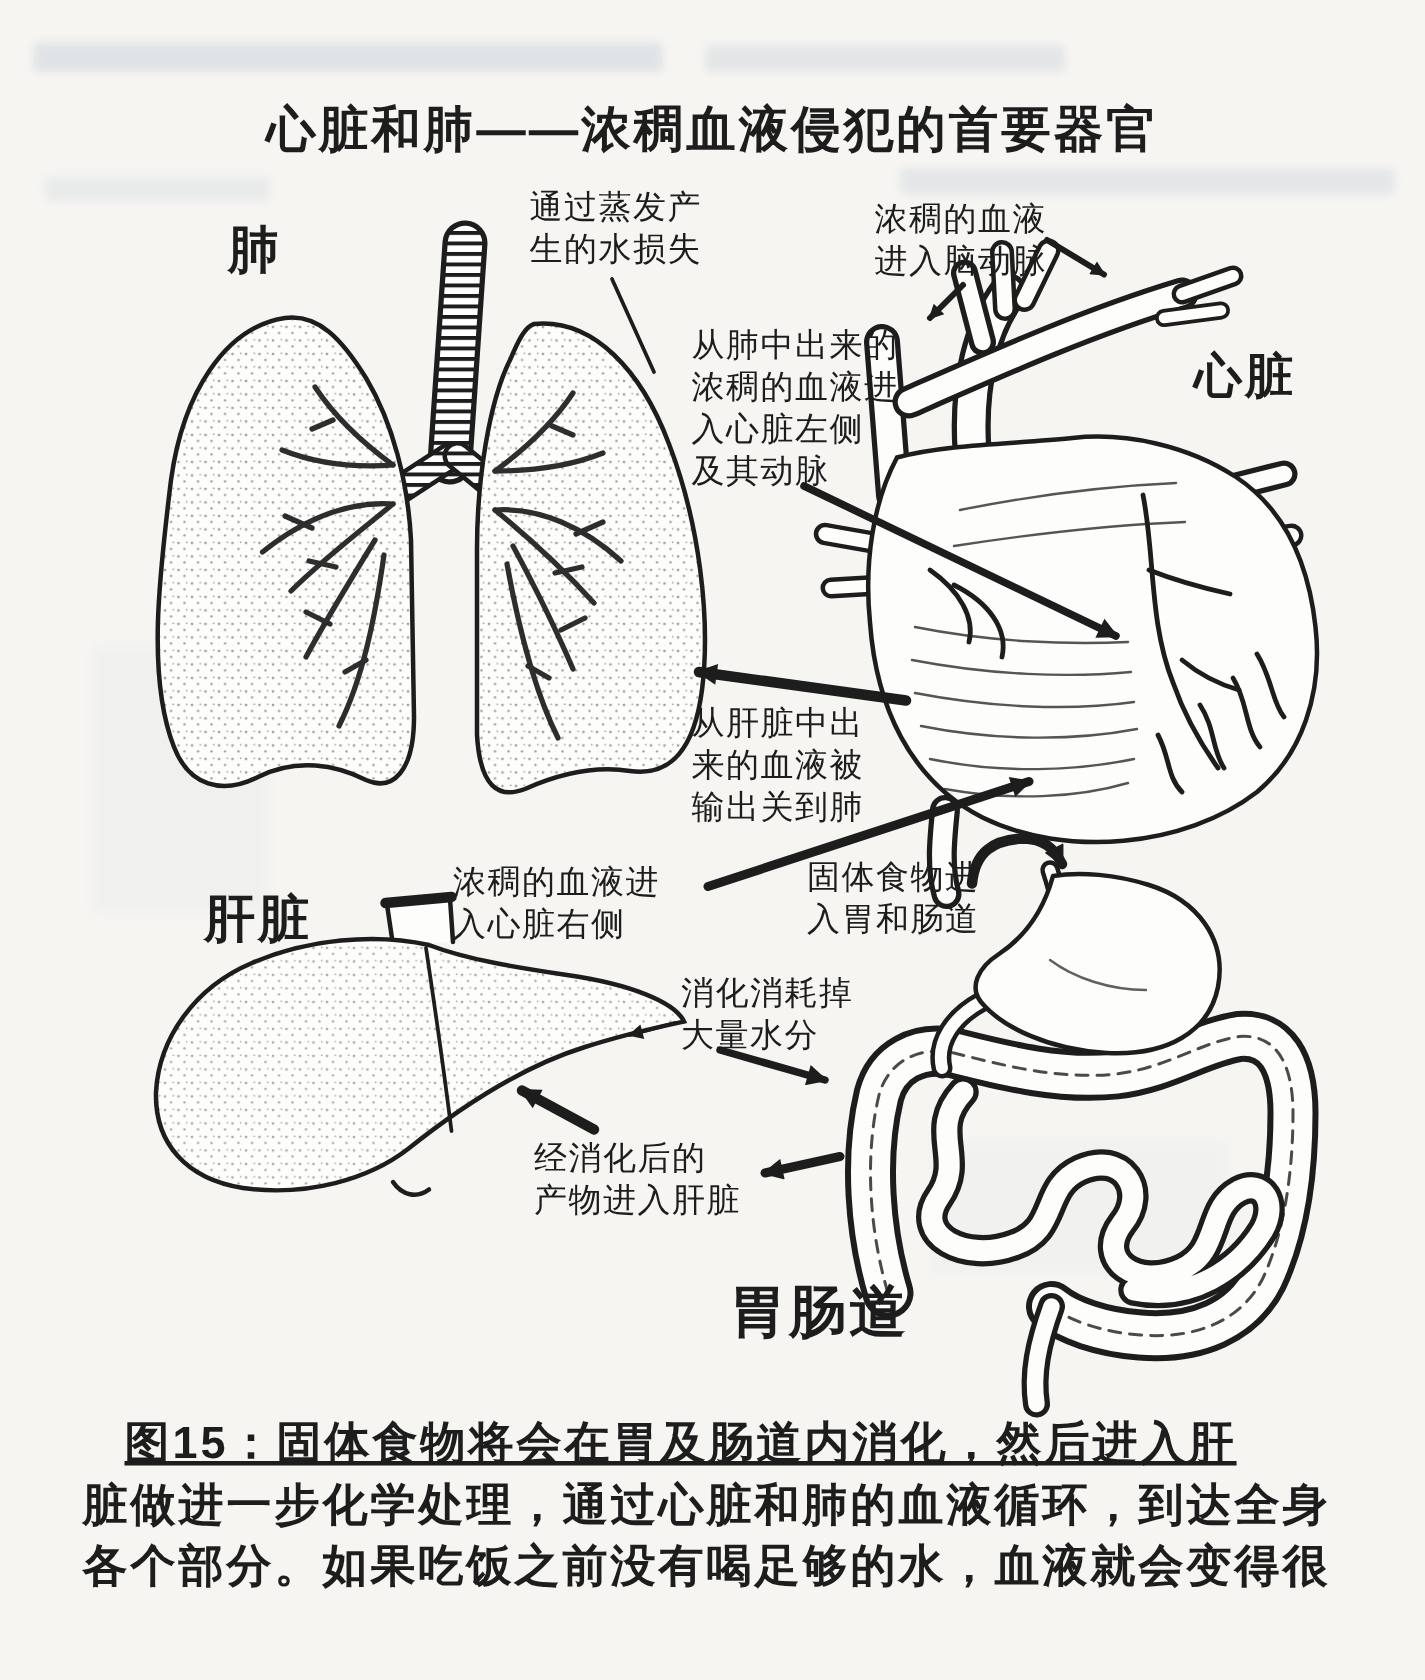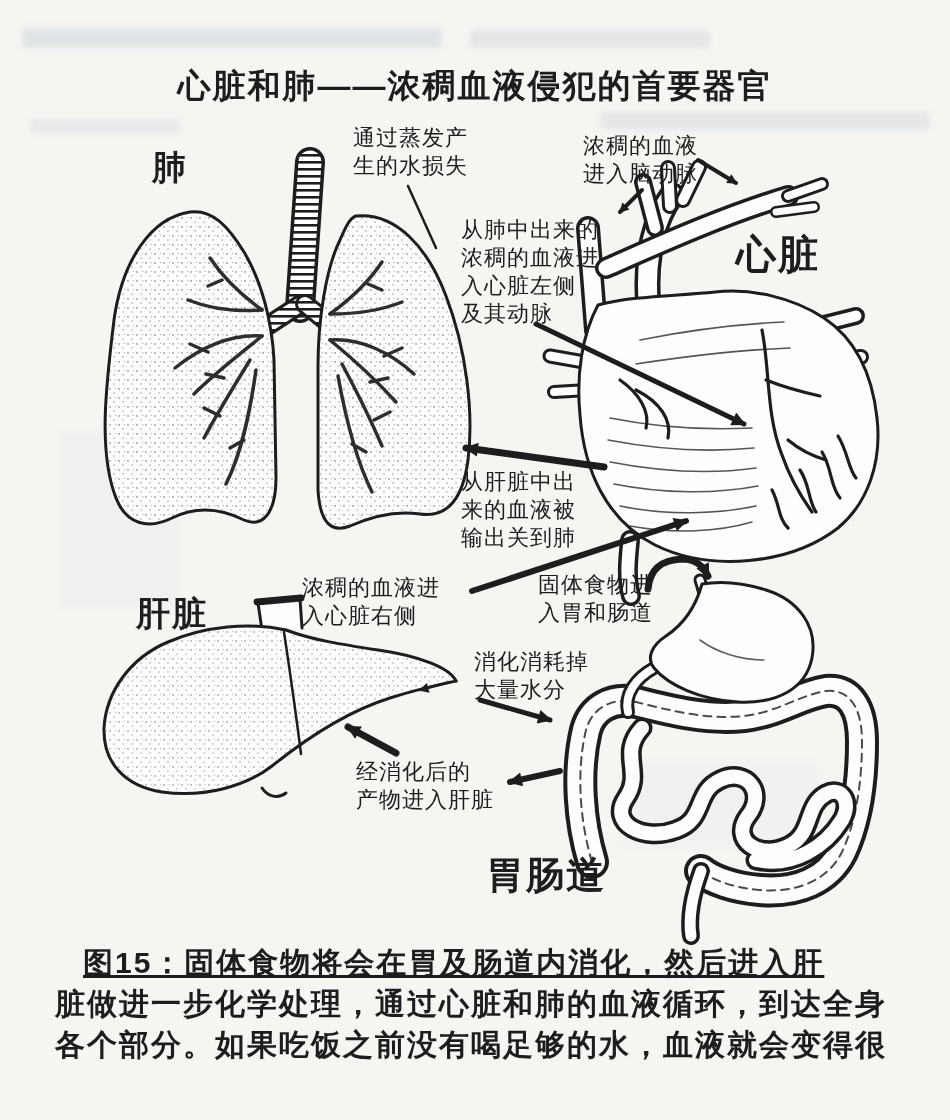--- a/index.html
+++ b/index.html
@@ -238,40 +238,40 @@
       <path d="M450,682 L420,690" stroke-width="2.5" marker-end="url(#ah2)"></path>
       <path d="M480,700 L550,720" stroke-width="5" marker-end="url(#ah)"></path>
       <path d="M560,771 L510,782" stroke-width="6" marker-end="url(#ah)"></path>
       <path d="M396,753 L348,727" stroke-width="7" marker-end="url(#ah)"></path>
     </g>
   </svg>
 
   <div class="title">心脏和肺——浓稠血液侵犯的首要器官</div>
 
   <div class="organ" style="left:152px;top:150px;font-size:34px;">肺</div>
-  <div class="organ" style="left:736px;top:234px;font-size:40px;">心脏</div>
+  <div class="organ" style="left:796px;top:234px;font-size:32px;">心脏</div>
   <div class="organ" style="left:136px;top:596px;font-size:34px;">肝脏</div>
   <div class="organ" style="left:486px;top:856px;font-size:38px;">胃肠道</div>
 
   <div class="txt" style="left:353px;top:124px;">通过蒸发产
 生的水损失</div>
   <div class="txt" style="left:583px;top:132px;">浓稠的血液
 进入脑动脉</div>
   <div class="txt" style="left:461px;top:216px;">从肺中出来的
 浓稠的血液进
 入心脏左侧
 及其动脉</div>
   <div class="txt" style="left:461px;top:468px;">从肝脏中出
 来的血液被
 输出关到肺</div>
   <div class="txt" style="left:302px;top:574px;">浓稠的血液进
 入心脏右侧</div>
   <div class="txt" style="left:538px;top:571px;text-align:right;">固体食物进
 入胃和肠道</div>
-  <div class="txt" style="left:454px;top:648px;margin-left:20px;">消化消耗掉
+  <div class="txt" style="left:454px;top:648px;">消化消耗掉
 大量水分</div>
   <div class="txt" style="left:356px;top:758px;">经消化后的
 产物进入肝脏</div>
 
   <div class="caption">
     <div class="cline indent">图15：固体食物将会在胃及肠道内消化，然后进入肝</div>
     <div class="cline">脏做进一步化学处理，通过心脏和肺的血液循环，到达全身</div>
     <div class="cline">各个部分。如果吃饭之前没有喝足够的水，血液就会变得很</div>
   </div>
 

